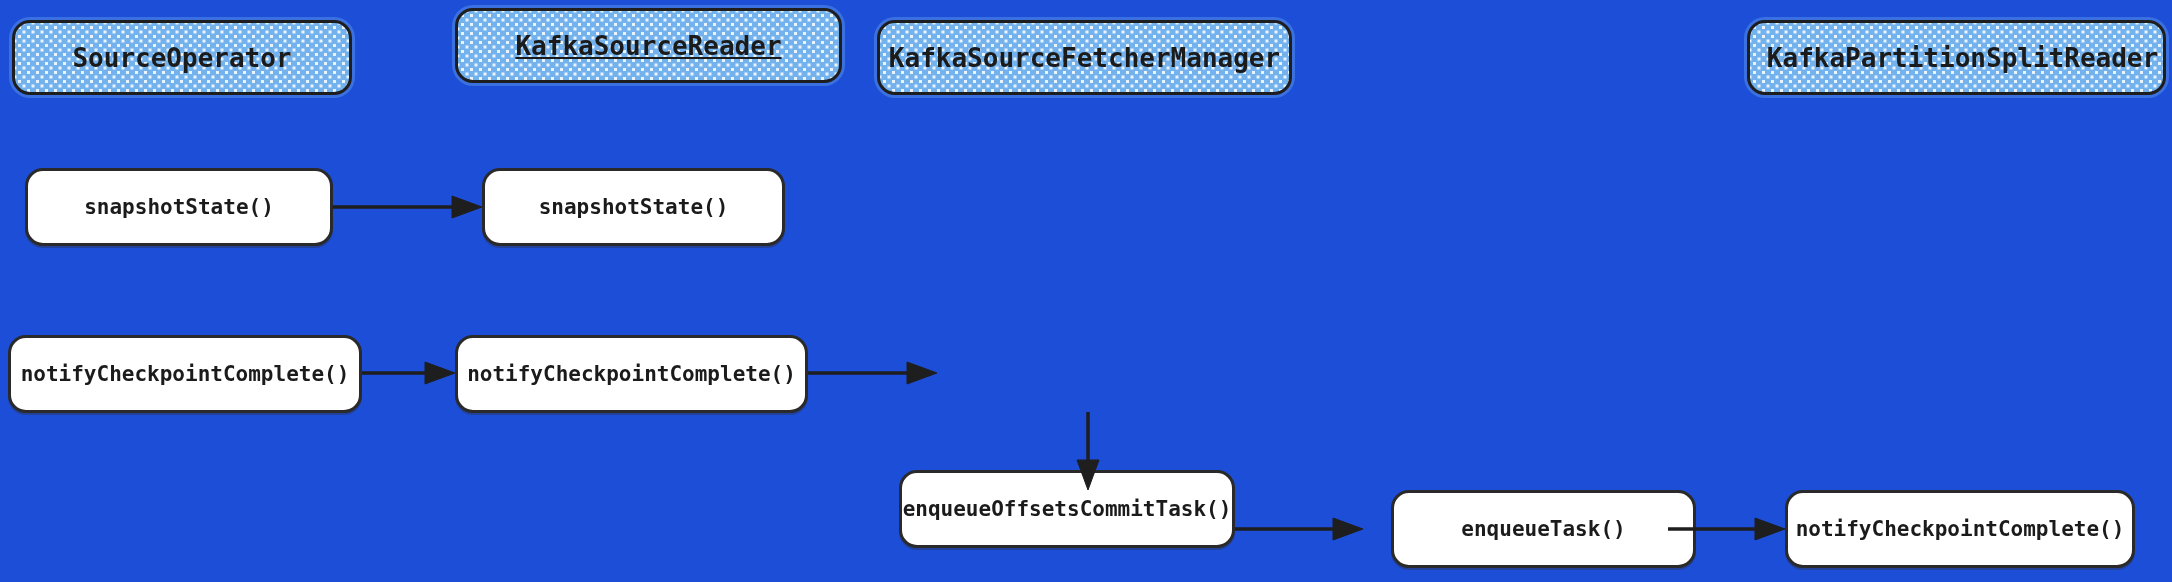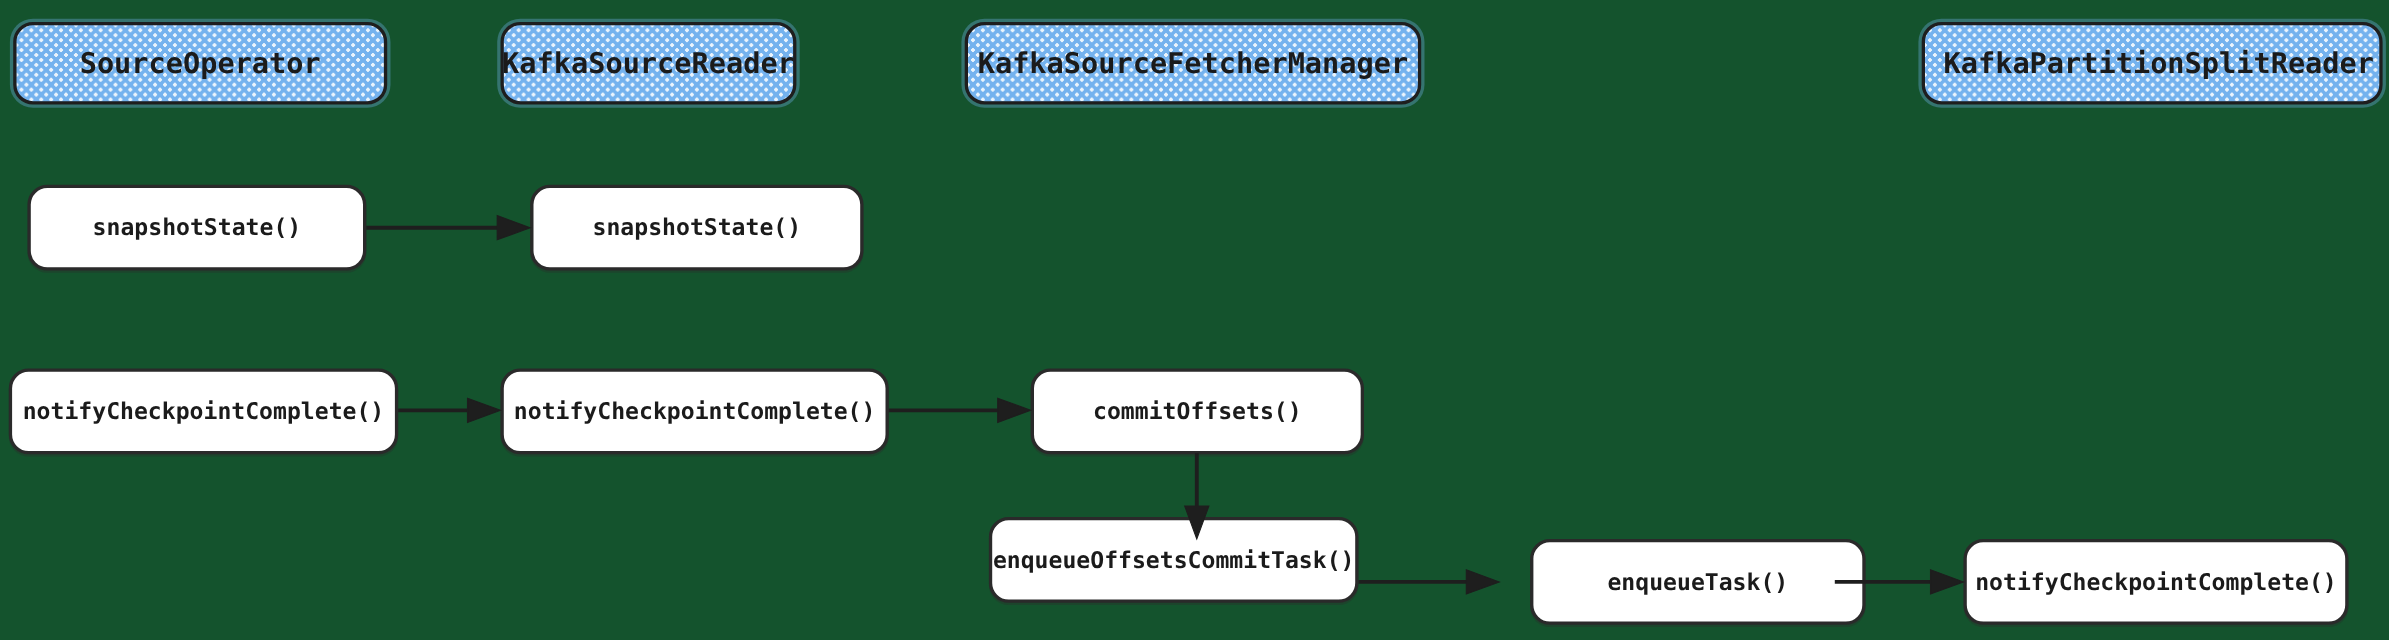--- a/index.html
+++ b/index.html
@@ -1,19 +1,19 @@
 <!DOCTYPE html>
 <html><head>
 <meta charset="utf-8">
 <style>
   html,body{margin:0;padding:0;background:#ffffff;}
   #canvas{
     position:relative;
     width:2172px;height:582px;
-    background:#14532d;
+    background:#1d4ed8;
     font-family:"DejaVu Sans Mono", monospace;
     overflow:hidden;
   }
   .lane-header{
     position:absolute;
     box-sizing:border-box;
     height:75px;
     border:3.5px solid #1e1e1e;
     border-radius:18px;
     display:flex;align-items:center;justify-content:center;
@@ -43,36 +43,35 @@
   #connectors line{stroke:#1e1e1e;stroke-width:3.5px;}
   #connectors polygon{fill:#1e1e1e;stroke:#1e1e1e;stroke-width:1px;}
 </style>
 </head>
 <body>
 
 <div id="canvas">
 
   <div class="lane-header" style="left:12px;top:20px;width:340px;">SourceOperator</div>
 
-  <div class="lane-header" style="left:455px;top:20px;width:269px;">KafkaSourceReader</div>
+  <div class="lane-header" style="left:455px;top:8px;width:387px;text-decoration:underline;">KafkaSourceReader</div>
 
   <div class="lane-header" style="left:877px;top:20px;width:415px;">KafkaSourceFetcherManager</div>
 
 
   <div class="lane-header" style="left:1747px;top:20px;width:419px;padding-left:12px;">KafkaPartitionSplitReader</div>
 
   <div class="node" style="left:25px;top:168px;width:308px;">snapshotState()</div>
 
   <div class="node" style="left:482px;top:168px;width:303px;">snapshotState()</div>
 
   <div class="node" style="left:8px;top:335px;width:354px;">notifyCheckpointComplete()</div>
 
   <div class="node" style="left:455px;top:335px;width:353px;">notifyCheckpointComplete()</div>
 
-  <div class="node" style="left:937px;top:335px;width:303px;">commitOffsets()</div>
 
   <div class="node" style="left:899px;top:470px;width:336px;">enqueueOffsetsCommitTask()</div>
 
   <div class="node" style="left:1363px;top:490px;width:305px;margin-left:28px;">enqueueTask()</div>
 
   <div class="node" style="left:1785px;top:490px;width:350px;">notifyCheckpointComplete()</div>
 
   <svg id="connectors" viewBox="0 0 2172 582" xmlns="http://www.w3.org/2000/svg">
 
     <g>

